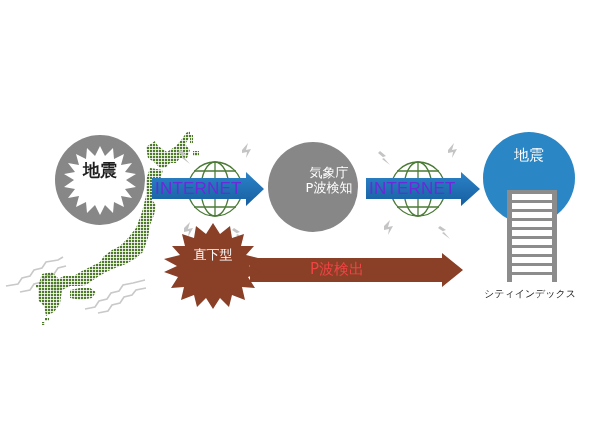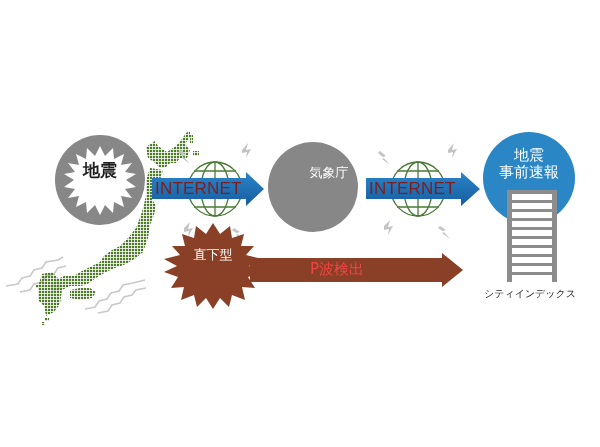--- a/index.html
+++ b/index.html
@@ -1,21 +1,21 @@
 <!DOCTYPE html>
 <html><head>
 <meta charset="utf-8">
 <style>
   html, body { margin:0; padding:0; background:#ffffff; }
   body { width:600px; height:447px; position:relative; overflow:hidden; font-family:"DejaVu Sans", sans-serif; }
   svg#diagram { position:absolute; left:0; top:0; }
   .lbl { position:absolute; text-align:center; line-height:1.12; white-space:nowrap; }
   .lbl-dark { color:#1e1e1e; }
   .lbl-white { color:#ffffff; }
-  .arrow-text { position:absolute; color:#7f1d1d; font-family:"Liberation Sans", sans-serif; font-size:17px; line-height:19px; letter-spacing:0.2px; }
+  .arrow-text { position:absolute; color:#6d28d9; font-family:"Liberation Sans", sans-serif; font-size:17px; line-height:19px; letter-spacing:0.2px; }
   .brown-text { position:absolute; color:#ef4444; font-size:15px; line-height:20px; }
 </style>
 </head>
 <body>
 
 <svg id="diagram" width="600" height="447" viewBox="0 0 600 447" xmlns="http://www.w3.org/2000/svg">
   <defs>
     <pattern id="dots" x="0" y="0" width="3" height="3" patternUnits="userSpaceOnUse">
       <rect width="2.2" height="2.2" fill="#4f7a2a"></rect>
     </pattern>
@@ -114,27 +114,27 @@
 </svg>
 
 <div class="lbl lbl-dark" style="left:70px; top:161px; width:60px; font-size:17px; font-weight:bold;">
   <div>地震</div>
 </div>
 
 <div class="arrow-text" style="left:155px; top:179px;">INTERNET</div>
 
 <div class="lbl lbl-white" style="left:286px; top:166px; width:86px; font-size:13px;">
   <div>気象庁</div>
+  <div>P波検知</div>
 </div>
 
 <div class="arrow-text" style="left:369px; top:179px;">INTERNET</div>
 
 <div class="lbl lbl-white" style="left:486px; top:147px; width:86px; font-size:15px;">
   <div>地震</div>
-  <div>事前速報</div>
 </div>
 
 <div class="lbl lbl-white" style="left:173px; top:244px; width:80px; font-size:13px; line-height:21px;">
   <div>直下型</div>
 </div>
 
 <div class="brown-text" style="left:310px; top:259px;">P波検出</div>
 
 <div class="lbl lbl-dark" style="left:470px; top:284px; width:120px; font-size:10px; line-height:19px;">
   <div>シティインデックス</div>

